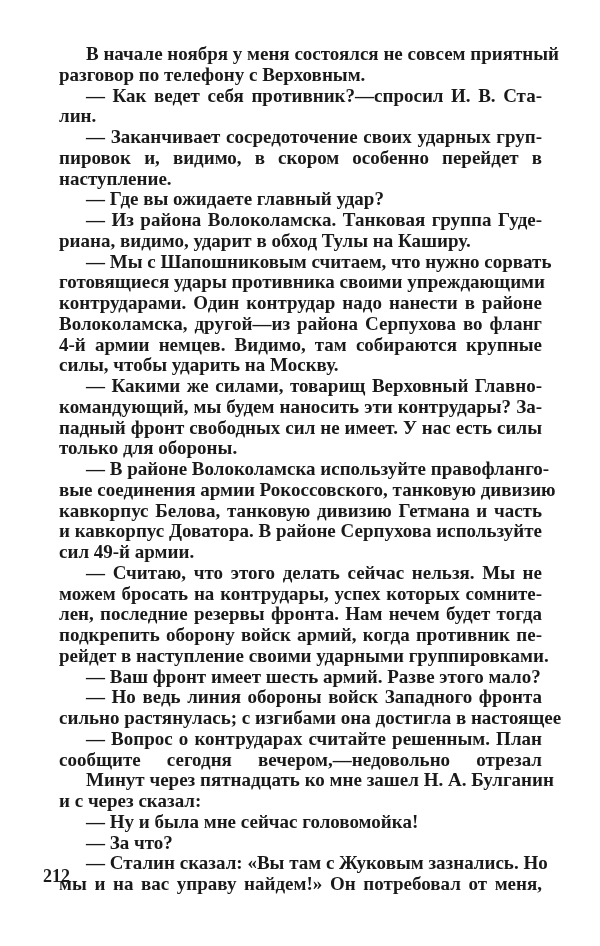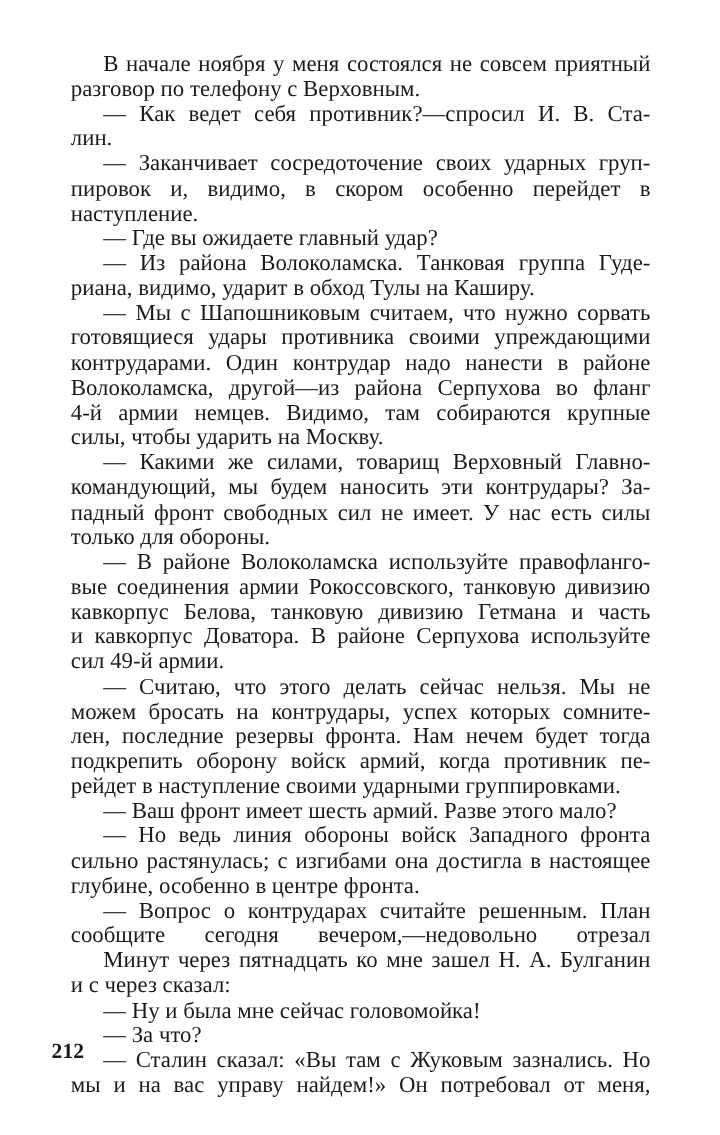--- a/index.html
+++ b/index.html
@@ -13,20 +13,21 @@
     font-size: 19px;
     line-height: 20.75px;
     color: #1a1a1a;
   }
   .line {
     display: block;
     white-space: nowrap;
     text-align: justify;
     text-align-last: justify;
     height: 20.75px;
+    font-weight: bold;
   }
   .line.indent { padding-left: 27px; }
   .line.last { text-align-last: left; }
   .page-number {
     position: absolute;
     left: 43px;
     top: 866px;
     font-family: "Liberation Serif", "DejaVu Serif", serif;
     font-size: 18px;
     font-weight: bold;
@@ -63,21 +64,20 @@
     <span class="line">и кавкорпус Доватора. В районе Серпухова используйте</span>
     <span class="line last">сил 49-й армии.</span>
     <span class="line indent">— Считаю, что этого делать сейчас нельзя. Мы не</span>
     <span class="line">можем бросать на контрудары, успех которых сомните-</span>
     <span class="line">лен, последние резервы фронта. Нам нечем будет тогда</span>
     <span class="line">подкрепить оборону войск армий, когда противник пе-</span>
     <span class="line last">рейдет в наступление своими ударными группировками.</span>
     <span class="line indent last">— Ваш фронт имеет шесть армий. Разве этого мало?</span>
     <span class="line indent">— Но ведь линия обороны войск Западного фронта</span>
     <span class="line">сильно растянулась; с изгибами она достигла в настоящее</span>
-    <span class="line last">глубине, особенно в центре фронта.</span>
     <span class="line indent">— Вопрос о контрударах считайте решенным. План</span>
     <span class="line">сообщите сегодня вечером,—недовольно отрезал</span>
     <span class="line indent">Минут через пятнадцать ко мне зашел Н. А. Булганин</span>
     <span class="line last">и с через сказал:</span>
     <span class="line indent last">— Ну и была мне сейчас головомойка!</span>
     <span class="line indent last">— За что?</span>
     <span class="line indent">— Сталин сказал: «Вы там с Жуковым зазнались. Но</span>
     <span class="line">мы и на вас управу найдем!» Он потребовал от меня,</span>
   </div>
 <div class="page-number">212</div>

